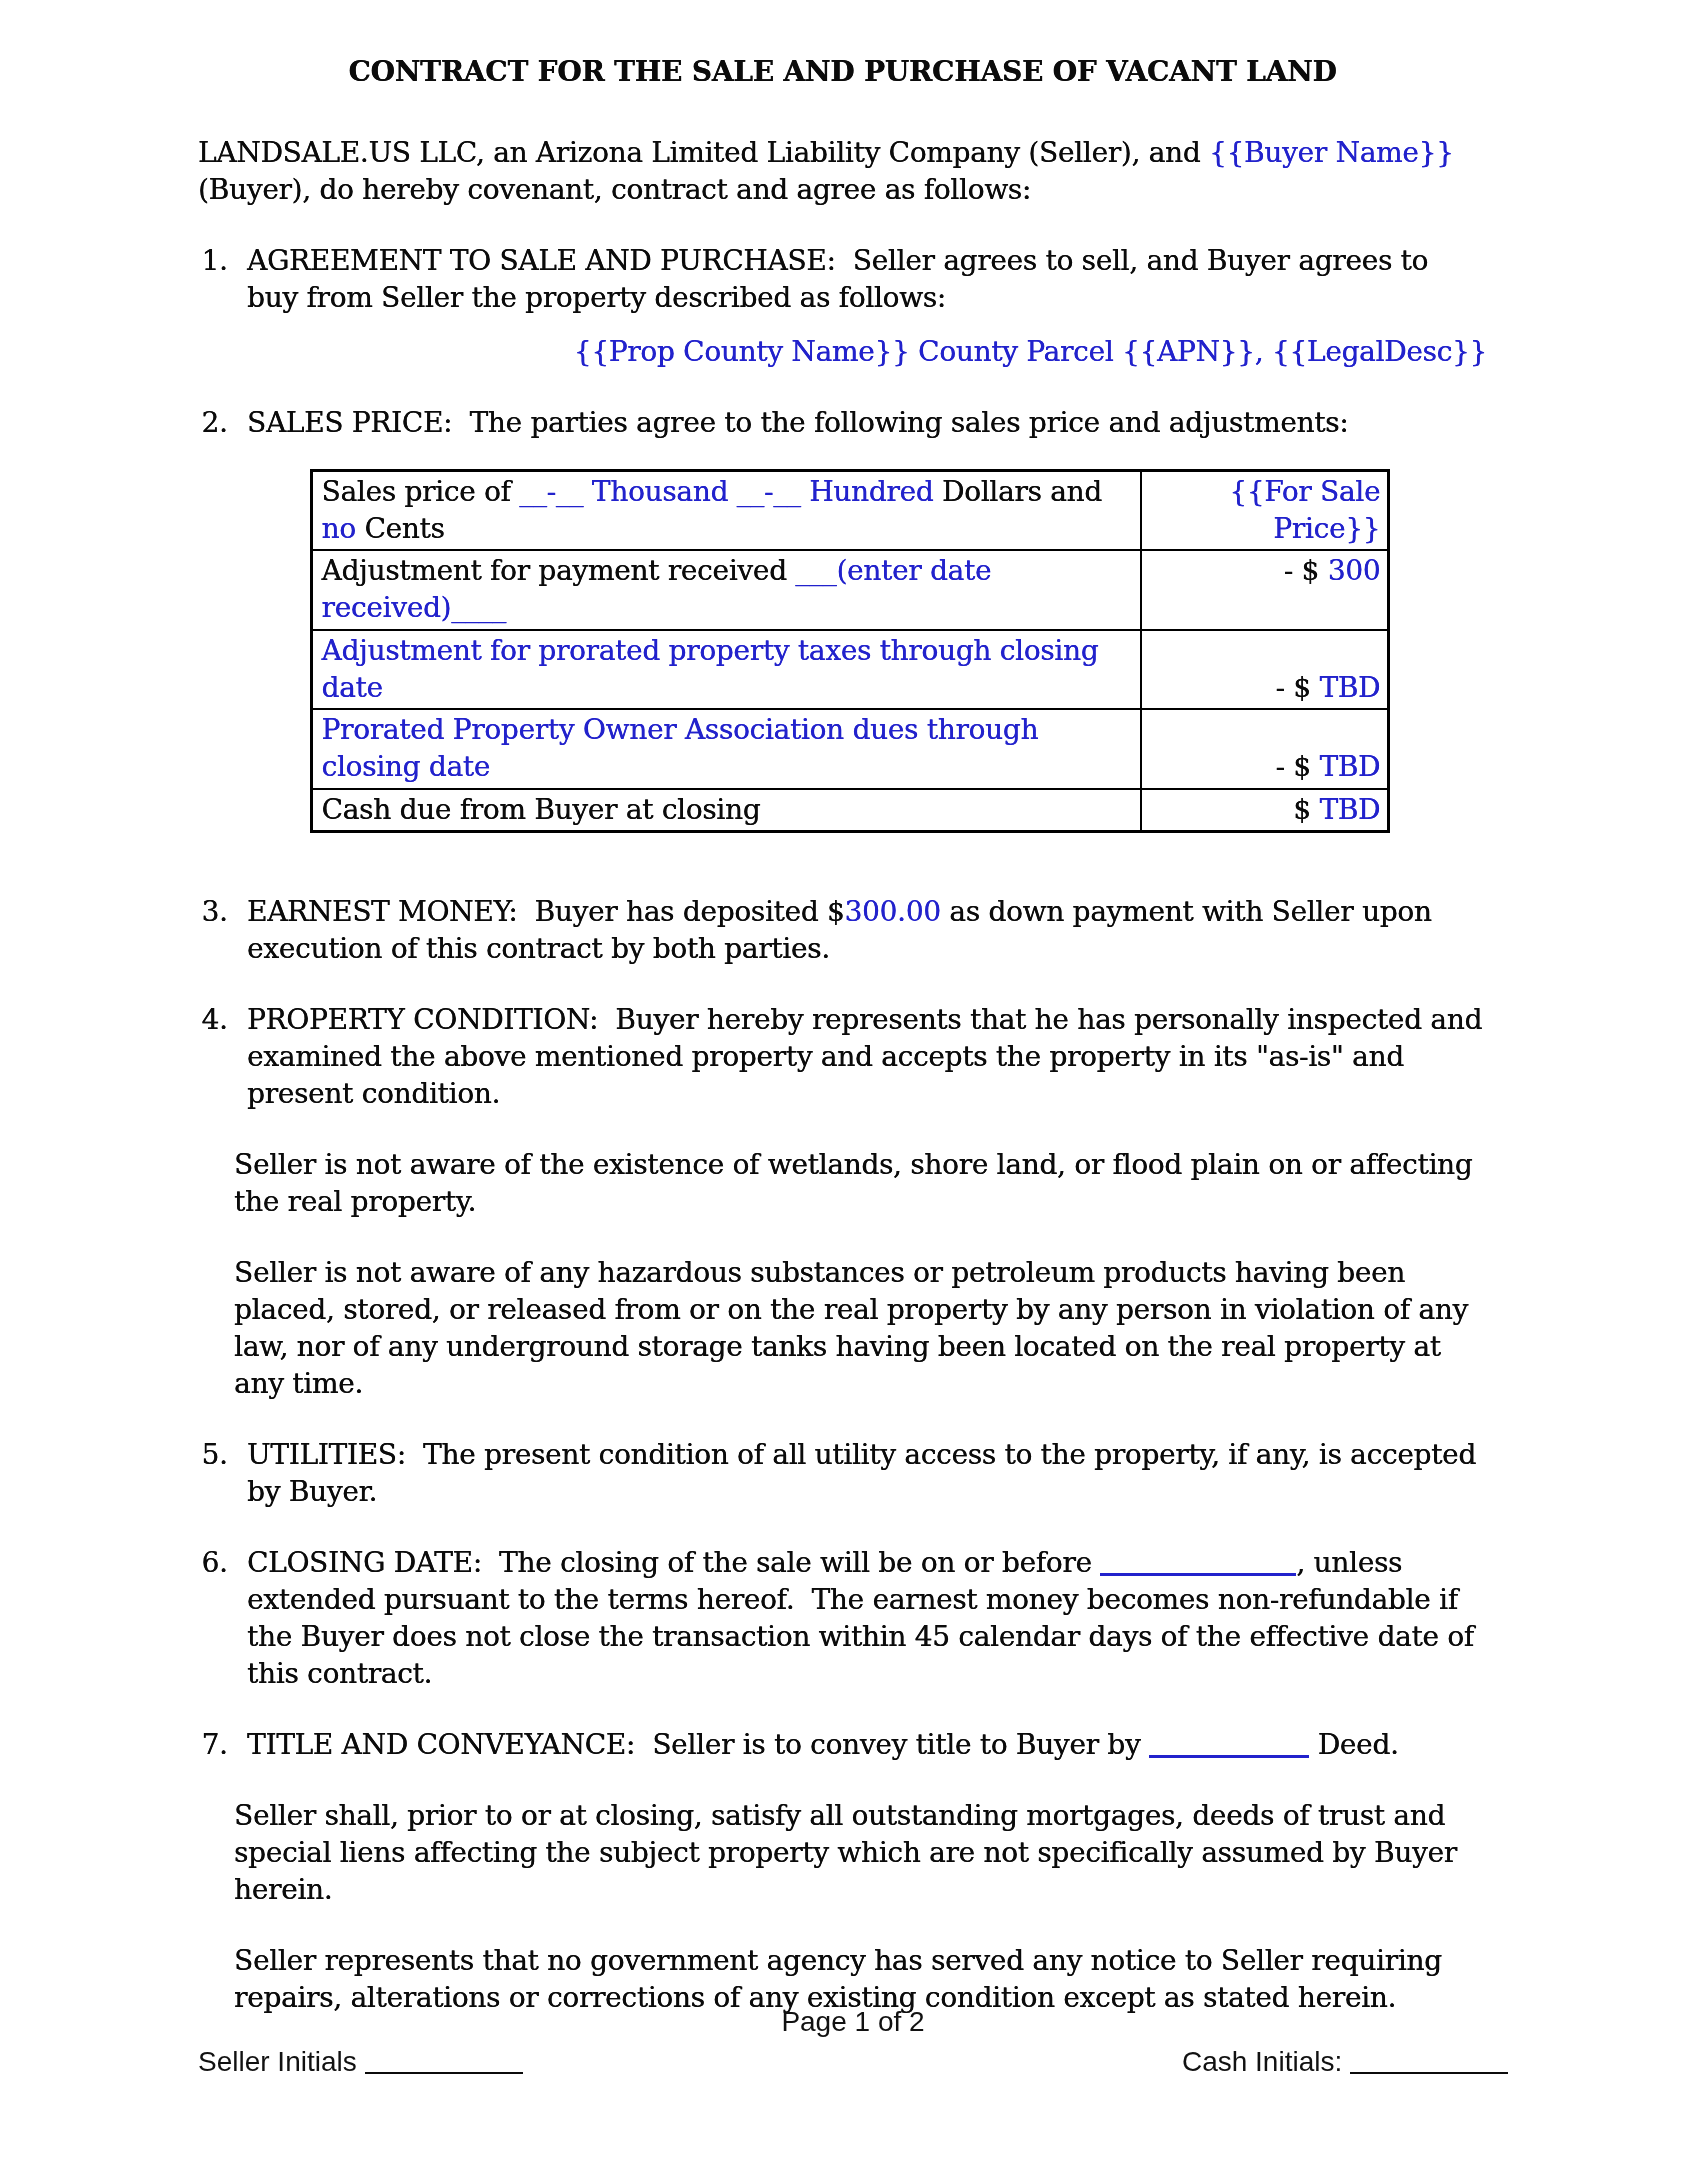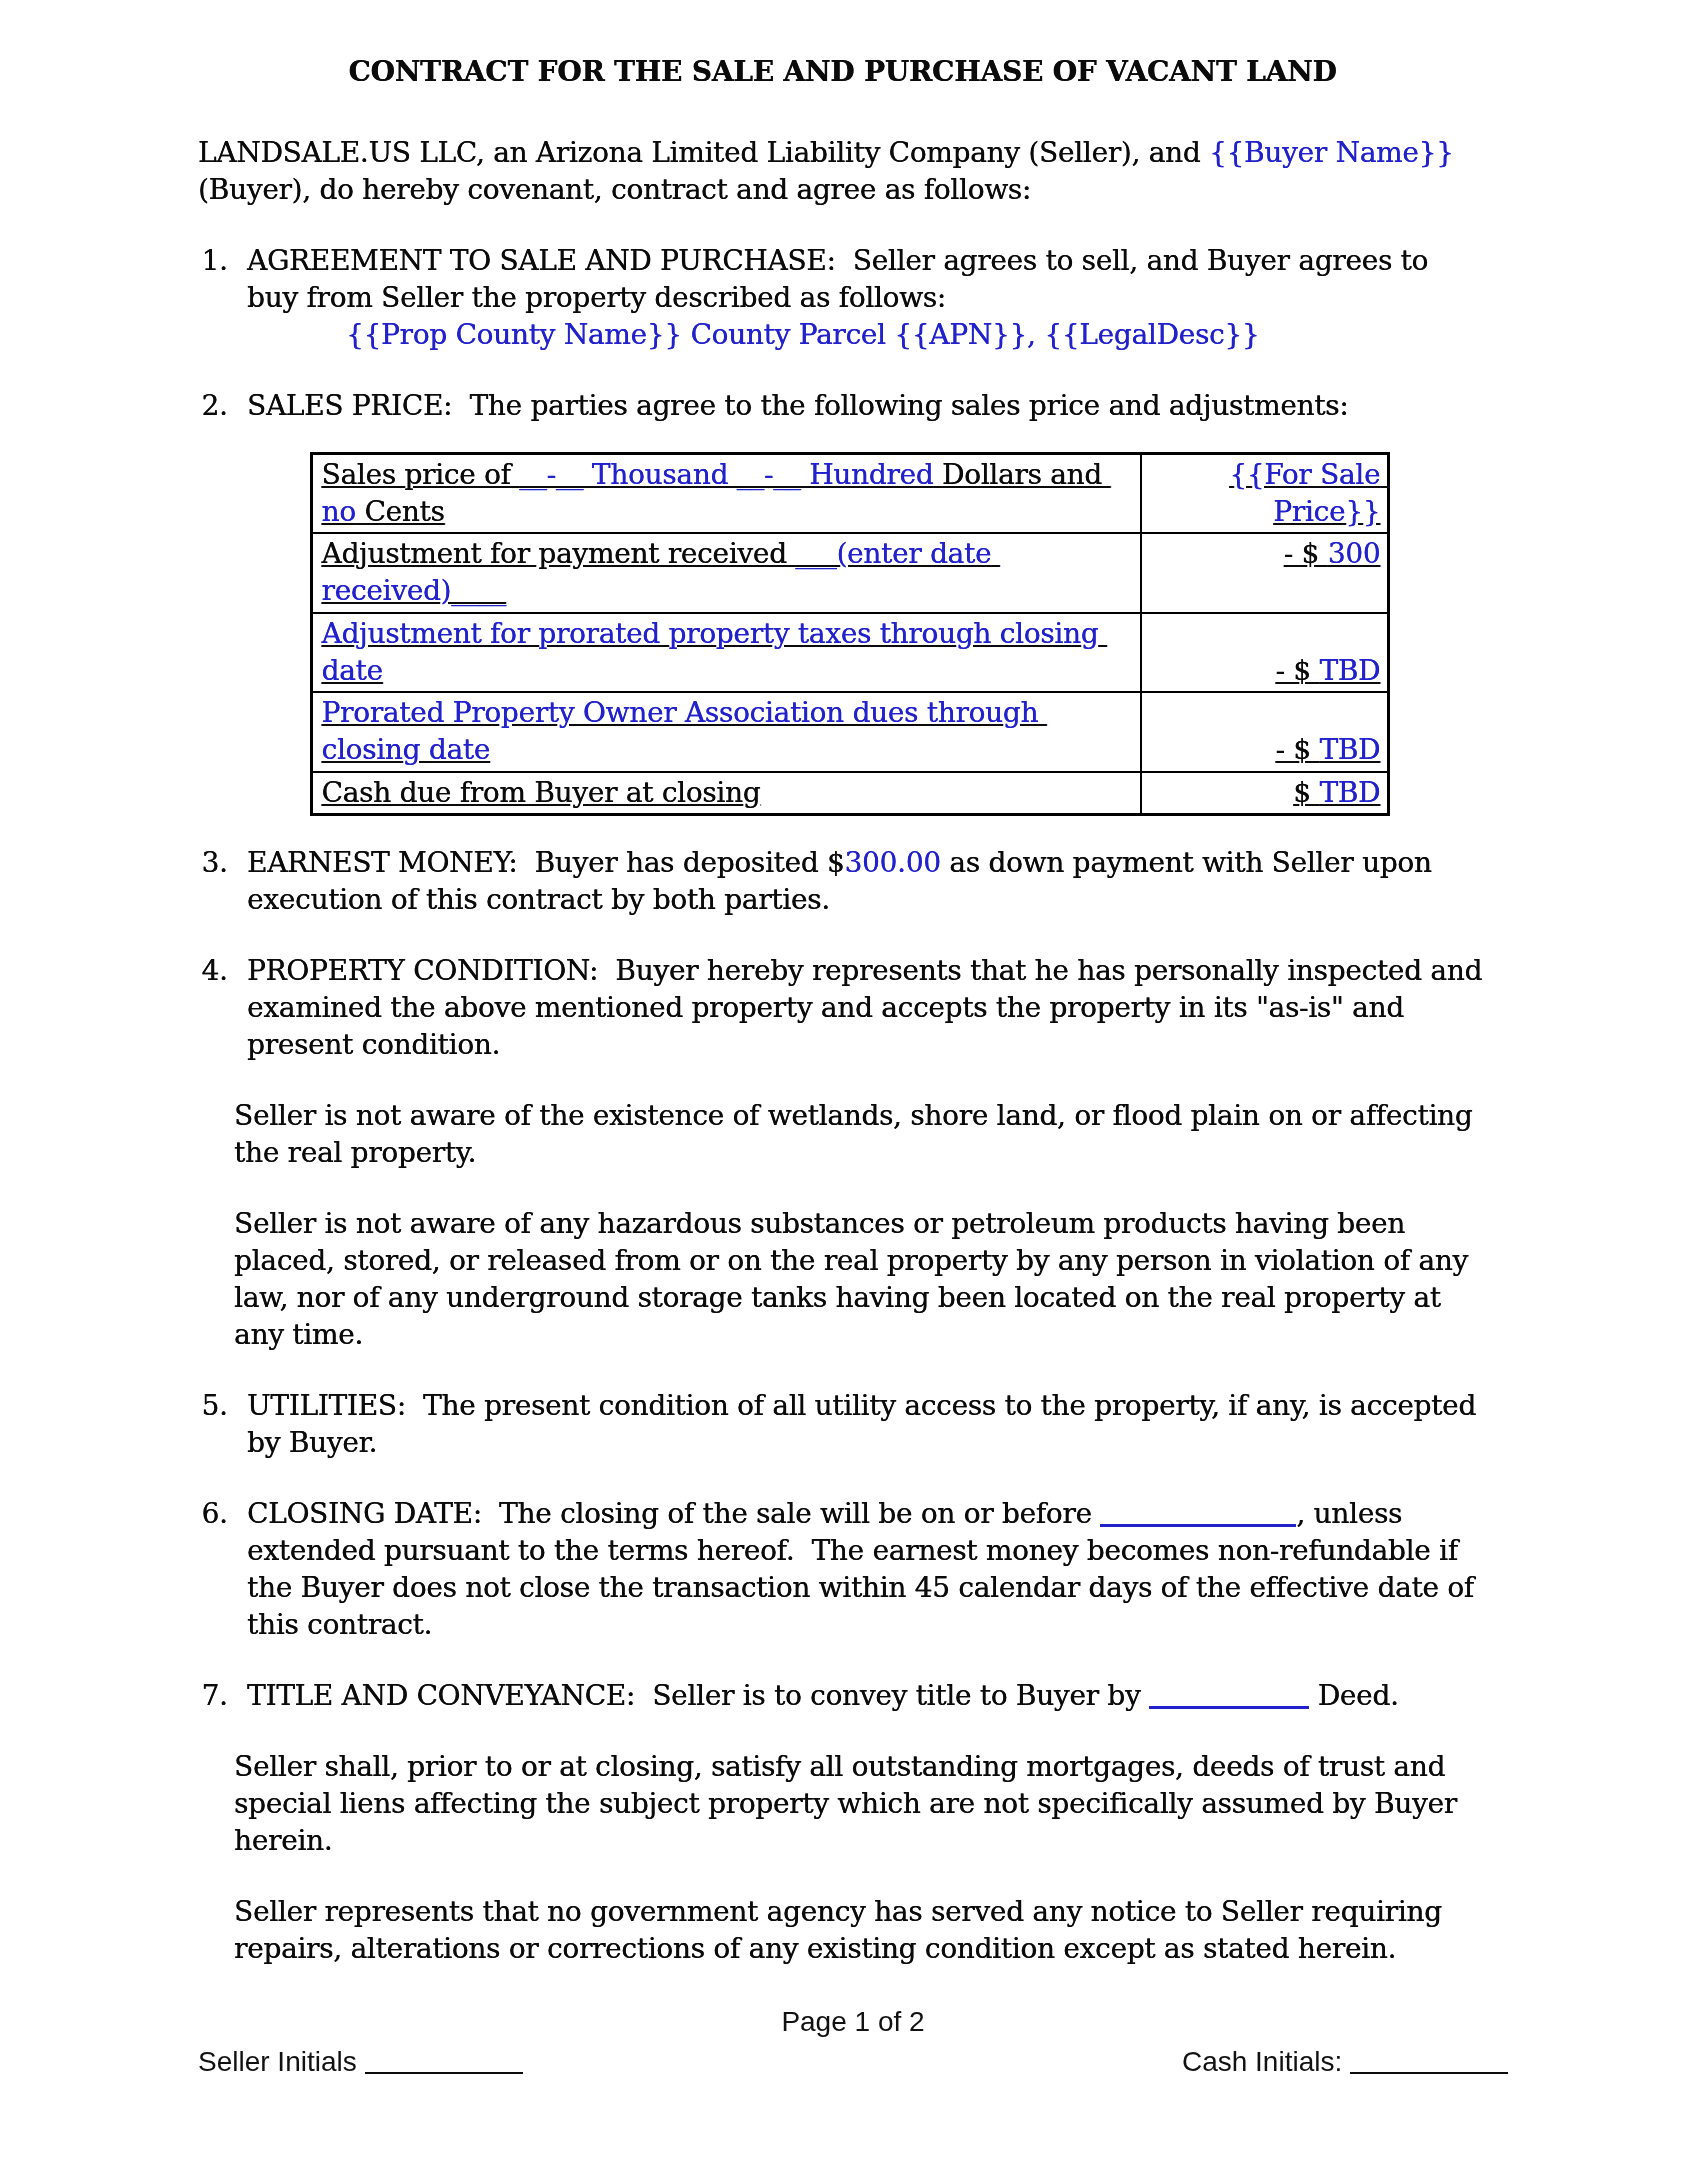--- a/index.html
+++ b/index.html
@@ -23,37 +23,36 @@
     font-weight: bold;
     font-size: 28px;
     line-height: 37px;
     letter-spacing: -0.2px;
   }
   .content { margin: 0 198px; }
   .block { margin-bottom: 34px; }
   .sec { position: relative; padding-left: 49px; }
   .sec .num { position: absolute; left: 3.4px; top: 0; }
   .indent { margin-left: 36px; }
-  .subline { margin-left: 99px; margin-top: 0; }
+  .subline { margin-left: 99px; margin-top: 17px; text-align: right; }
   .body span, .cell span, .subline span, .intro span { white-space: pre-wrap; }
   .blue { color: #2222cc; }
   .blank {
     display: inline-block;
     height: 25.6px;
     margin-bottom: -3.4px;
     border-bottom: 3.4px solid #2222cc;
   }
   .blank-black { border-bottom: 2.6px solid #0b0b0b; height 22px; }
   
   .sales-table {
     border-collapse: collapse;
-    margin: 0 0 28px 112px;
+    margin: 0 0 60px 112px;
     width: 1080px;
     table-layout: fixed;
-    text-decoration: underline;
   }
   .sales-table td {
     border: 2.6px solid #000000;
     padding: 0.9px 6.8px 2.6px 8.5px;
     vertical-align: top;
   }
   .sales-table { border: 3.4px solid #000000; }
   .sales-table td.desc { width: 811px; }
   .sales-table td.amount { width: 230px; text-align: right; }
   .sales-table td.va-bottom { vertical-align: bottom; }

